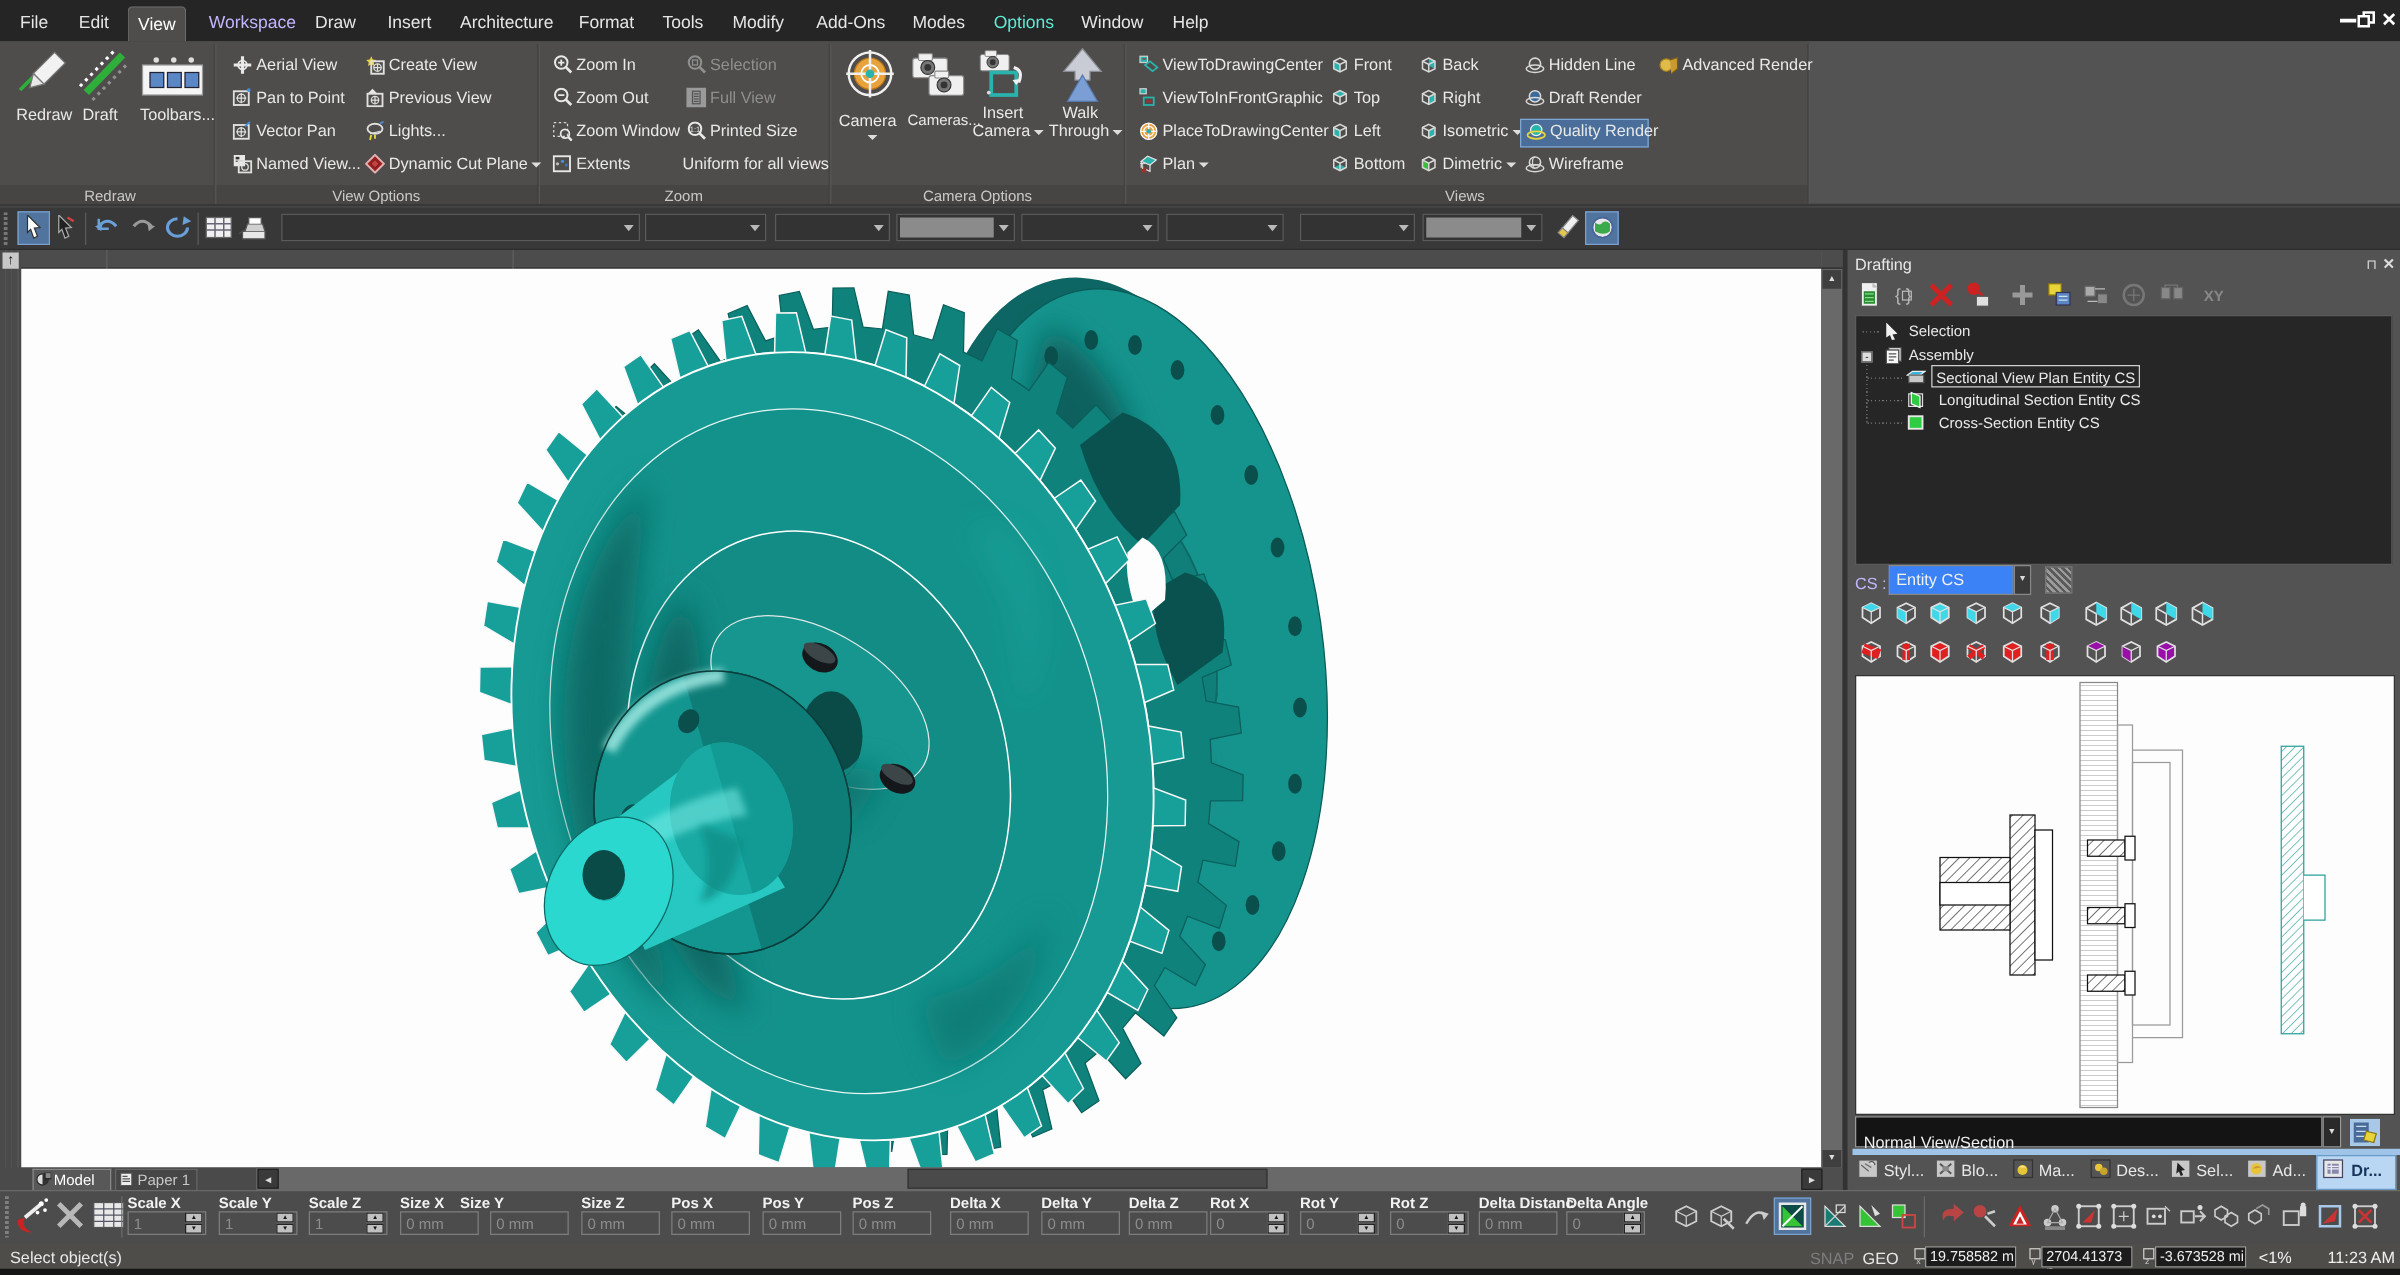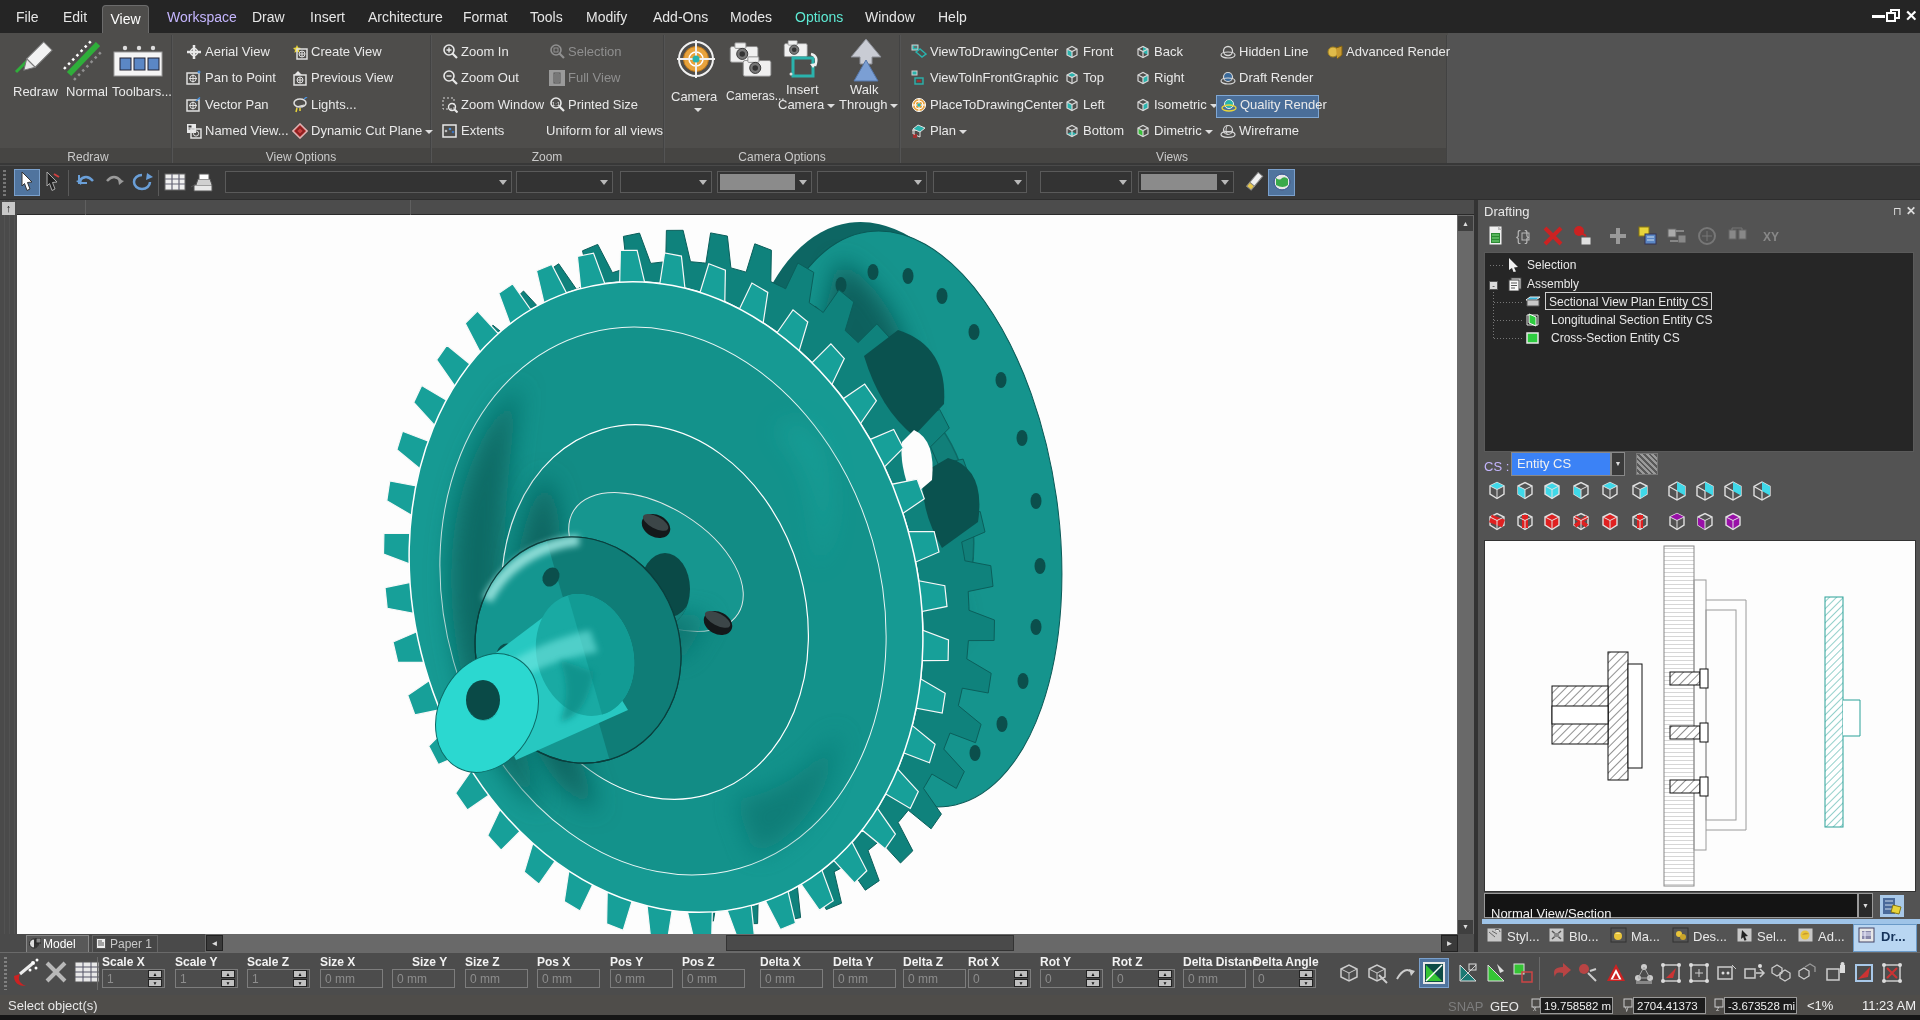--- a/index.html
+++ b/index.html
@@ -52,21 +52,21 @@
       <rect x="20" y="2" width="12" height="24" fill="#f2f2f2" stroke="#777"></rect>
       <polygon points="20,26 32,26 26,36" fill="#e8e8e8" stroke="#777"></polygon>
     </g>
 </svg>
 <div class="rlabel" style="left:13px;top:84px">Redraw</div>
 <svg class="abs" style="left:60px;top:38px" width="46" height="44" viewBox="0 0 46 44">
 <line x1="9" y1="36" x2="38" y2="6" stroke="#2fae3a" stroke-width="6"></line>
 <line x1="4" y1="31" x2="33" y2="1" stroke="#fff" stroke-width="2.5" stroke-dasharray="2.5 3.5"></line>
 <line x1="14" y1="42" x2="43" y2="12" stroke="#909090" stroke-width="2.5" stroke-dasharray="2.5 3.5"></line>
 </svg>
-<div class="rlabel" style="left:66px;top:84px">Normal</div>
+<div class="rlabel" style="left:66px;top:84px">Draft</div>
 <svg class="abs" style="left:112px;top:44px" width="52" height="36" viewBox="0 0 52 36">
 <rect x="2" y="8" width="48" height="24" fill="#f5f5f5" stroke="#999"></rect>
 <rect x="8" y="14" width="11" height="12" fill="#5b87c5" stroke="#223"></rect>
     <rect x="22" y="14" width="11" height="12" fill="#5b87c5" stroke="#223"></rect>
     <rect x="36" y="14" width="11" height="12" fill="#5b87c5" stroke="#223"></rect>
 <circle cx="13" cy="4" r="2.2" fill="#ddd"></circle>
     <circle cx="27" cy="4" r="2.2" fill="#ddd"></circle>
     <circle cx="41" cy="4" r="2.2" fill="#ddd"></circle>
 </svg>
 <div class="rlabel" style="left:112px;top:84px">Toolbars...</div>
@@ -805,21 +805,21 @@
 <div class="flbl" style="left:175px;top:955px">Scale Y</div>
 <div class="fld" style="left:175px;top:969px;width:63px">1</div>
 <div class="abs" style="left:221px;top:970px;width:14px;height:8px;background:#c0c0c0;border:1px solid #222;font-size:5px;text-align:center;line-height:7px;color:#111">▲</div>
 <div class="abs" style="left:221px;top:979px;width:14px;height:8px;background:#c0c0c0;border:1px solid #222;font-size:5px;text-align:center;line-height:7px;color:#111">▼</div>
 <div class="flbl" style="left:247px;top:955px">Scale Z</div>
 <div class="fld" style="left:247px;top:969px;width:63px">1</div>
 <div class="abs" style="left:293px;top:970px;width:14px;height:8px;background:#c0c0c0;border:1px solid #222;font-size:5px;text-align:center;line-height:7px;color:#111">▲</div>
 <div class="abs" style="left:293px;top:979px;width:14px;height:8px;background:#c0c0c0;border:1px solid #222;font-size:5px;text-align:center;line-height:7px;color:#111">▼</div>
 <div class="flbl" style="left:320px;top:955px">Size X</div>
 <div class="fld" style="left:320px;top:969px;width:63px">0 mm</div>
-<div class="flbl" style="left:412px;top:955px">Size Y</div>
+<div class="flbl" style="left:368px;top:955px">Size Y</div>
 <div class="fld" style="left:392px;top:969px;width:63px">0 mm</div>
 <div class="flbl" style="left:465px;top:955px">Size Z</div>
 <div class="fld" style="left:465px;top:969px;width:63px">0 mm</div>
 <div class="flbl" style="left:537px;top:955px">Pos X</div>
 <div class="fld" style="left:537px;top:969px;width:63px">0 mm</div>
 <div class="flbl" style="left:610px;top:955px">Pos Y</div>
 <div class="fld" style="left:610px;top:969px;width:63px">0 mm</div>
 <div class="flbl" style="left:682px;top:955px">Pos Z</div>
 <div class="fld" style="left:682px;top:969px;width:63px">0 mm</div>
 <div class="flbl" style="left:760px;top:955px">Delta X</div>

